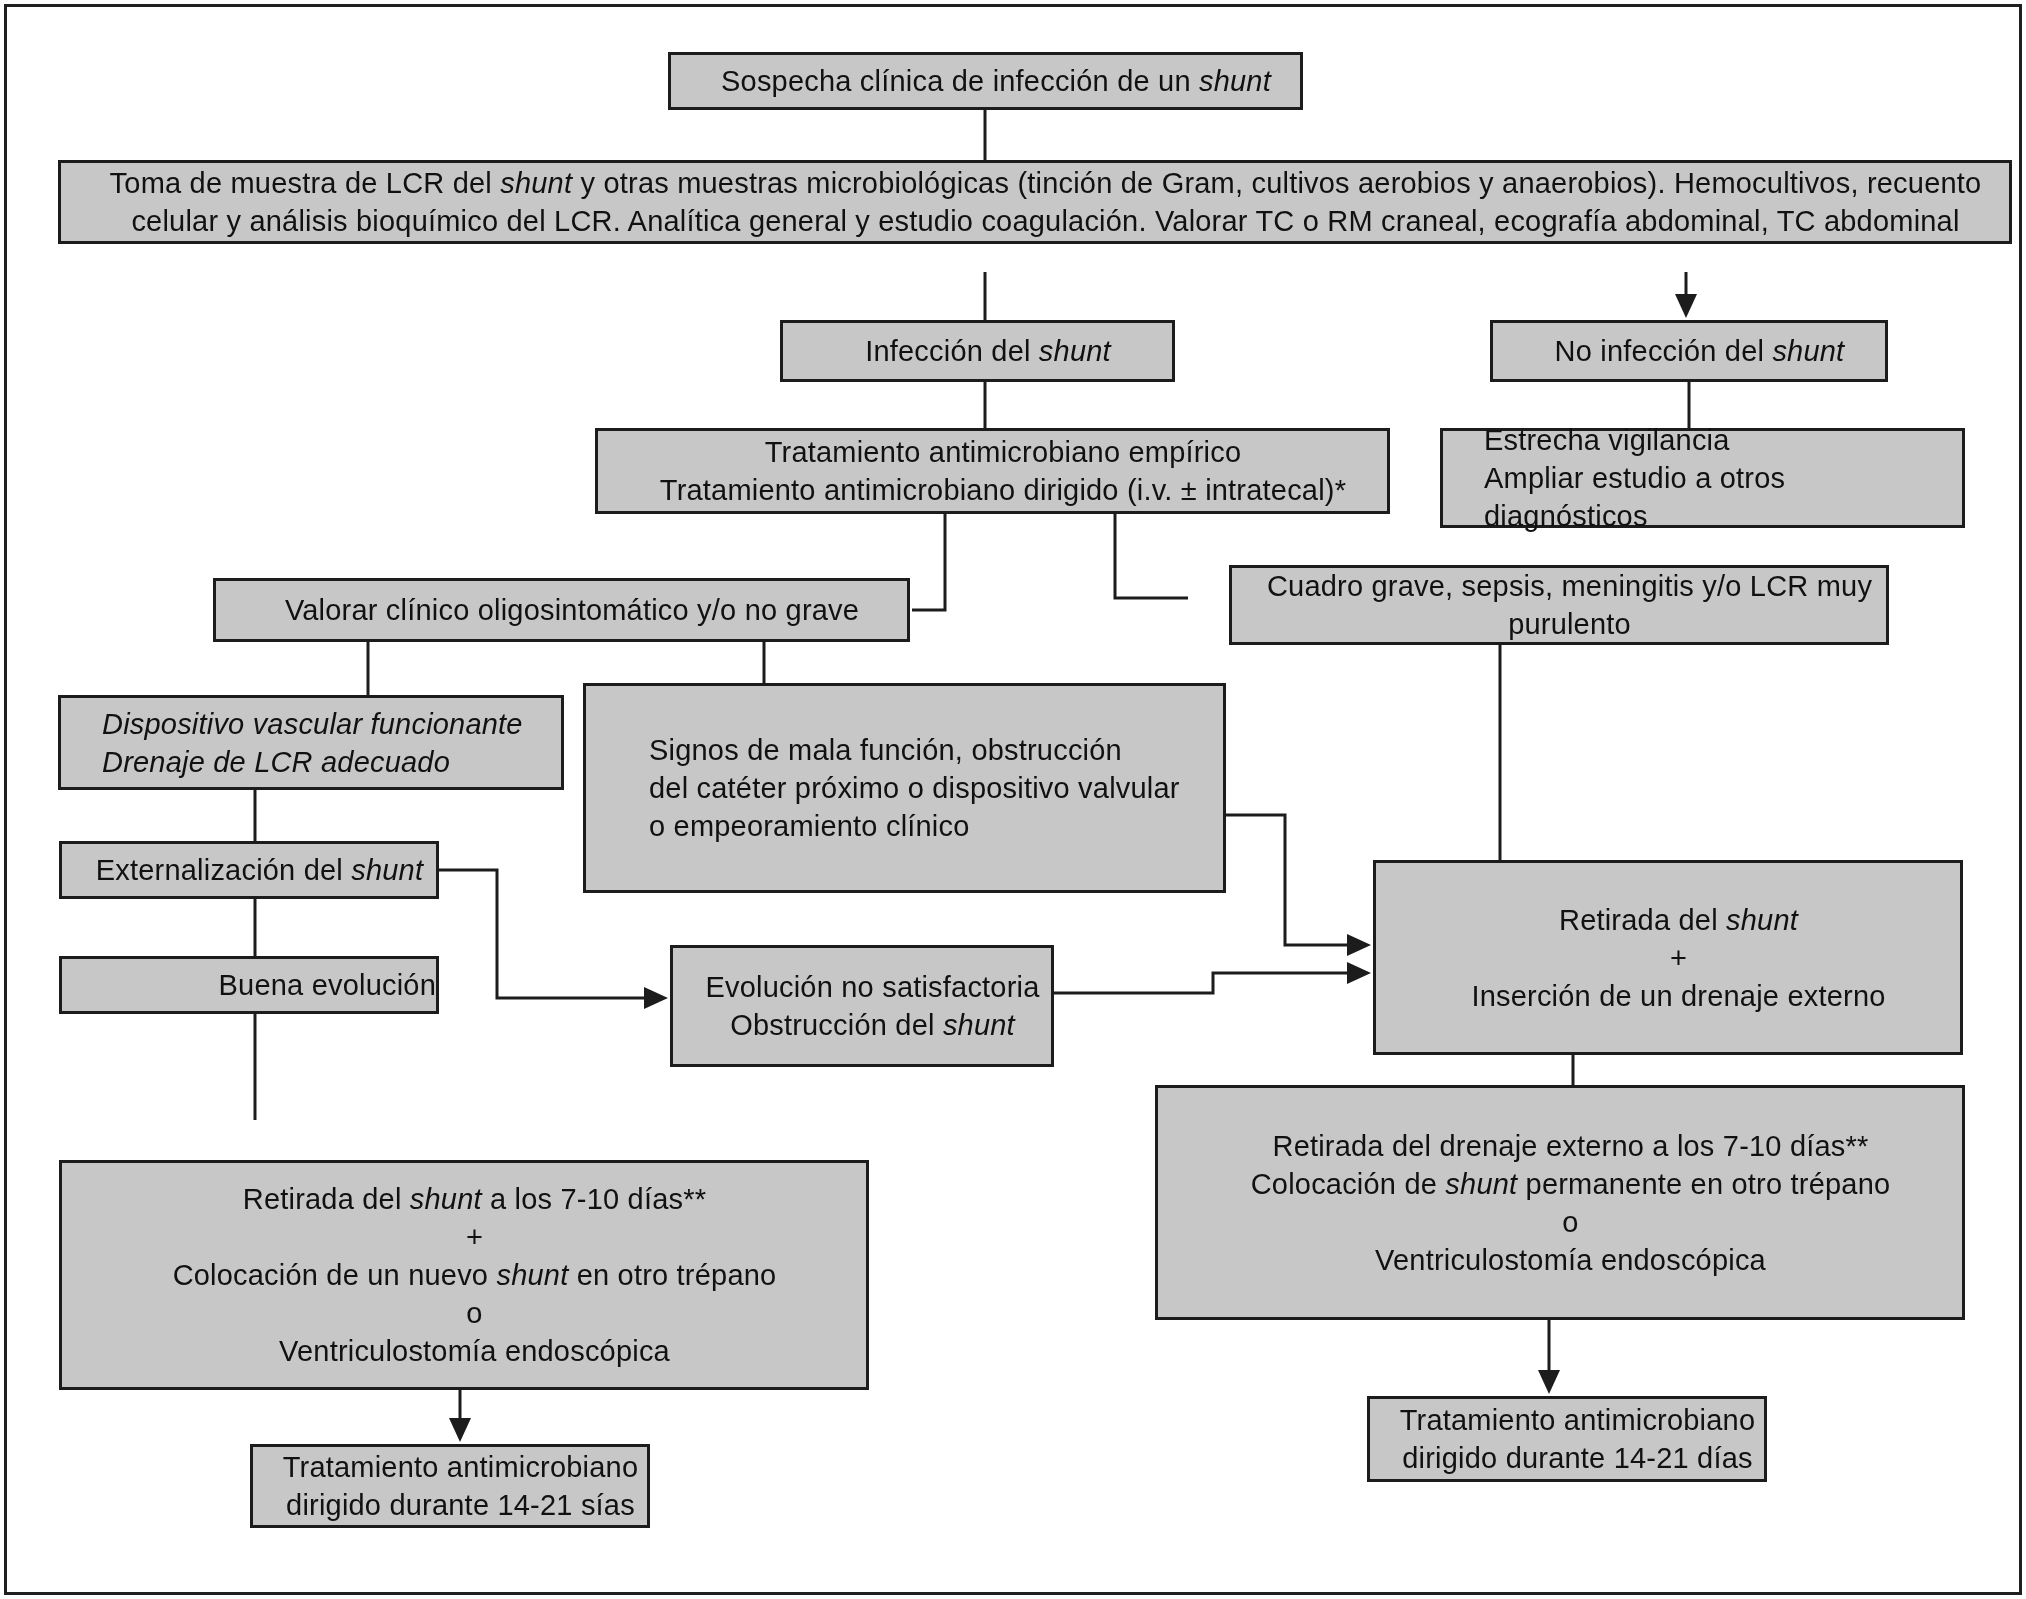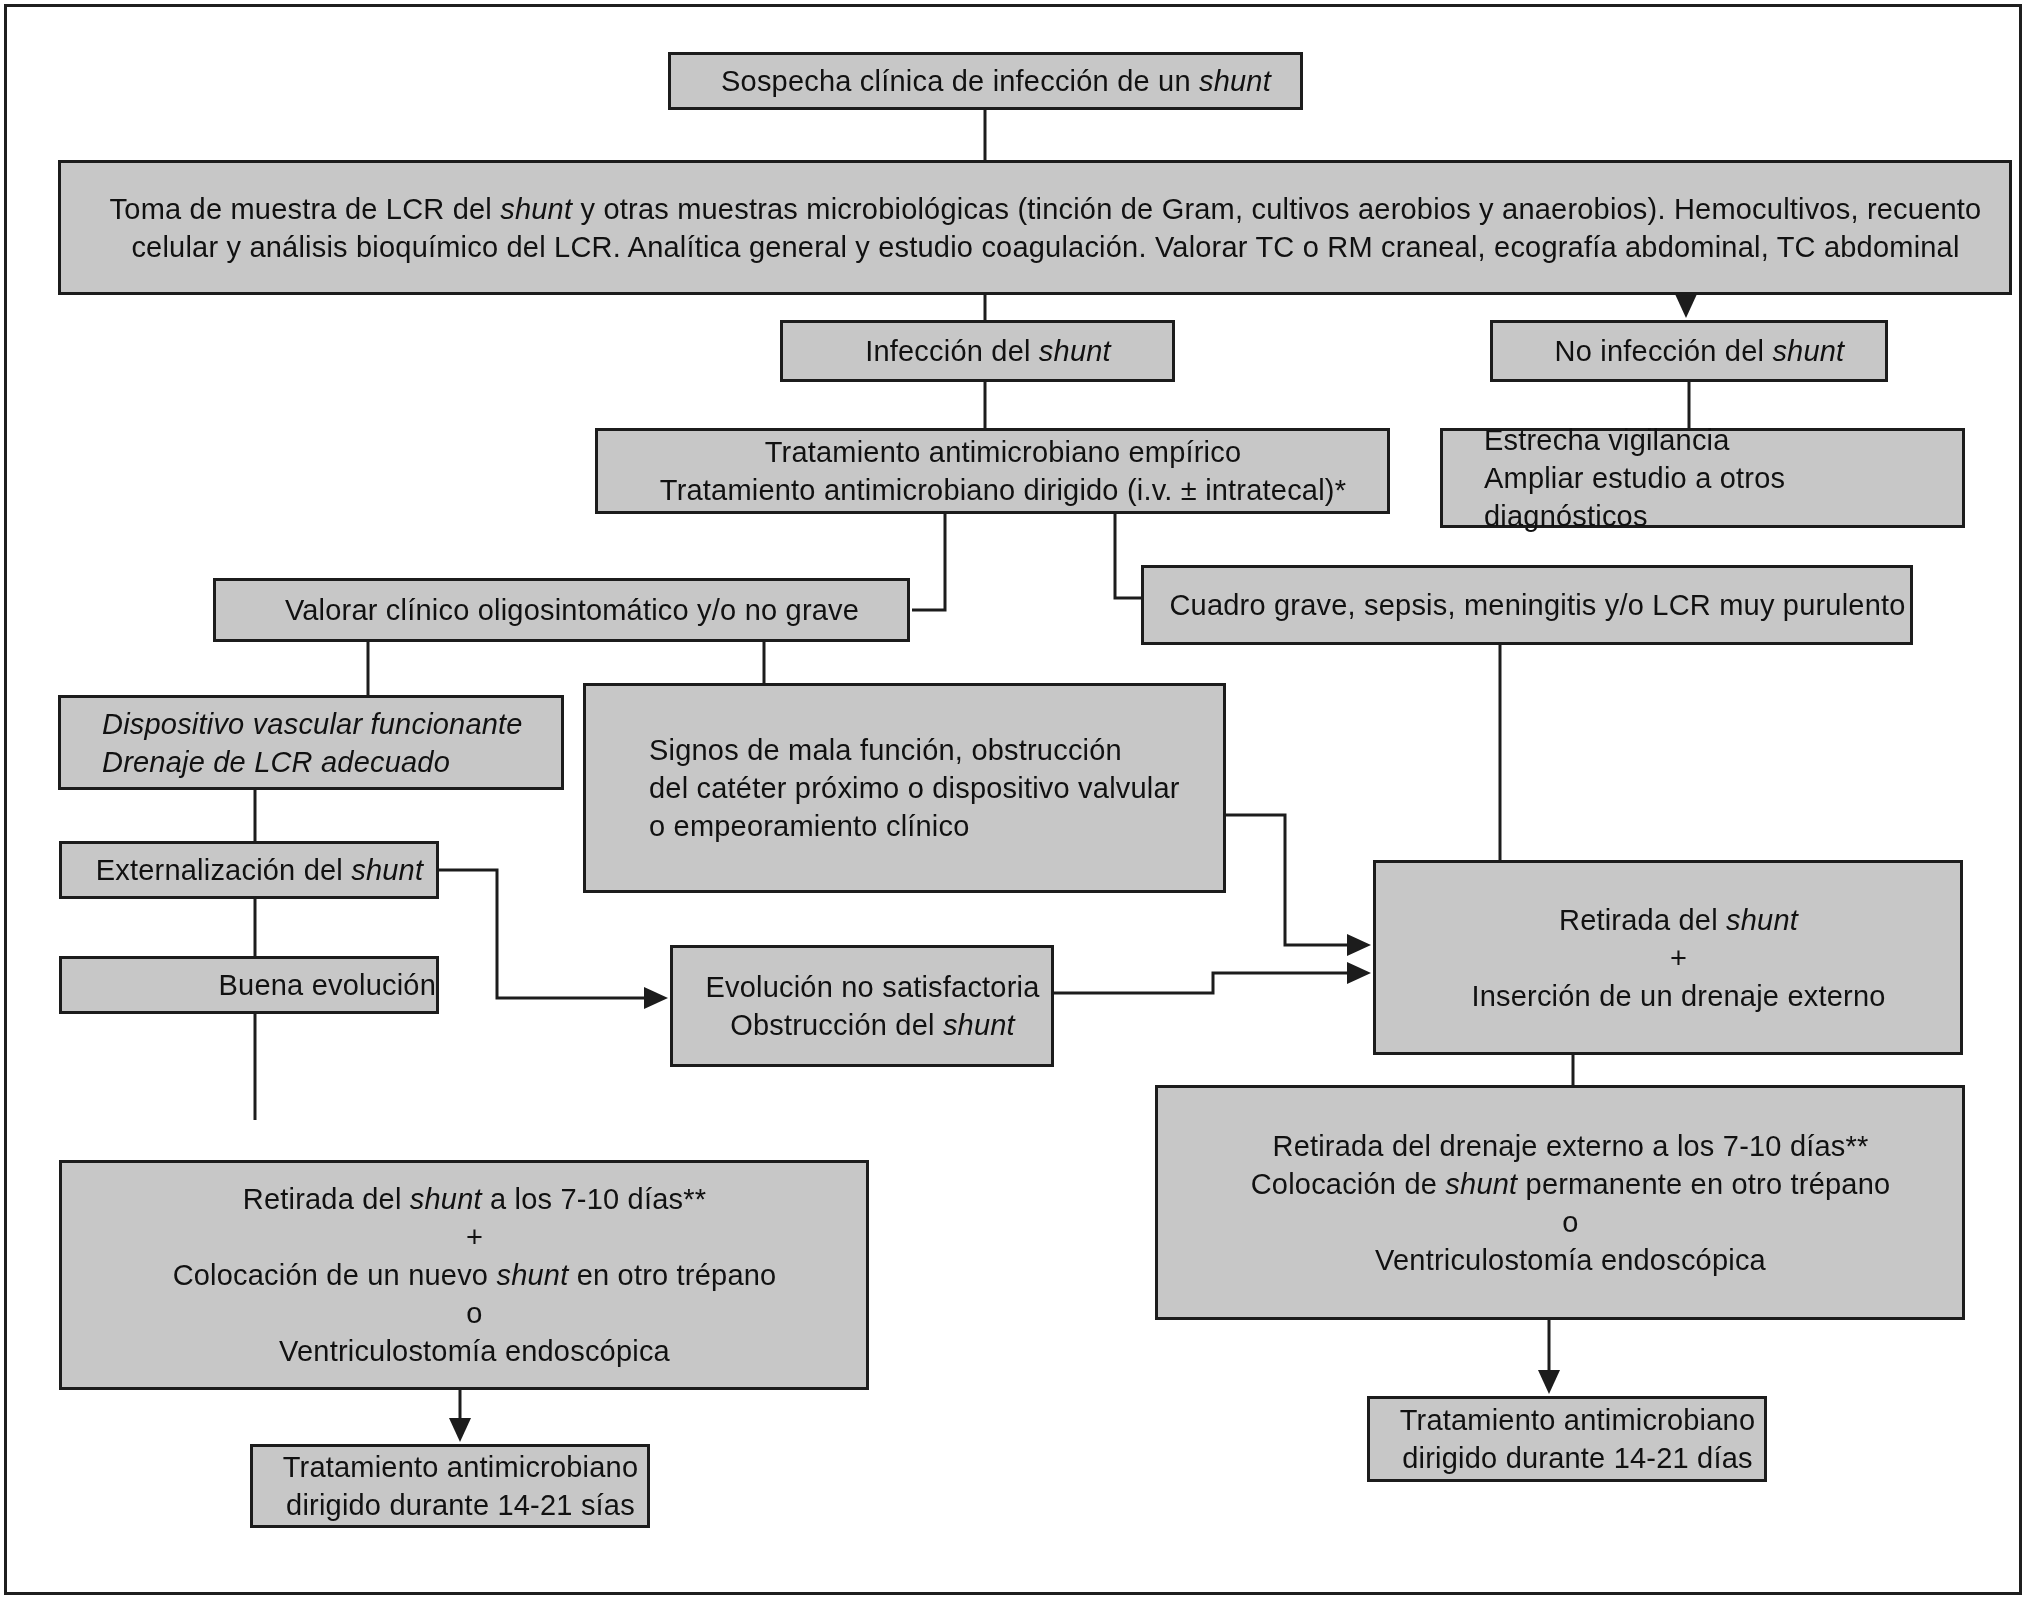--- a/index.html
+++ b/index.html
@@ -78,21 +78,21 @@
     <path d="M 460 1350 V 1420"></path>
     <polygon points="460,1442 449,1418 471,1418"></polygon>
     <path d="M 1549 1320 V 1372"></path>
     <polygon points="1549,1394 1538,1370 1560,1370"></polygon>
   </svg>
 
   <div class="node" style="left:668px;top:52px;width:635px;height:58px;">
     <span>Sospecha clínica de infección de un <i>shunt</i></span>
   </div>
 
-  <div class="node" style="left:58px;top:160px;width:1954px;height:135px;">
+  <div class="node" style="left:58px;top:160px;width:1954px;height:84px;">
     <span>Toma de muestra de LCR del <i>shunt</i> y otras muestras microbiológicas (tinción de Gram, cultivos aerobios y anaerobios). Hemocultivos, recuento<br>celular y análisis bioquímico del LCR. Analítica general y estudio coagulación. Valorar TC o RM craneal, ecografía abdominal, TC abdominal</span>
   </div>
 
   <div class="node" style="left:780px;top:320px;width:395px;height:62px;">
     <span>Infección del <i>shunt</i></span>
   </div>
 
   <div class="node" style="left:1490px;top:320px;width:398px;height:62px;">
     <span>No infección del <i>shunt</i></span>
   </div>
@@ -102,21 +102,21 @@
   </div>
 
   <div class="node align-left pad20" style="left:1440px;top:428px;width:525px;height:100px;">
     <span>Estrecha vigilancia<br>Ampliar estudio a otros diagnósticos</span>
   </div>
 
   <div class="node" style="left:213px;top:578px;width:697px;height:64px;">
     <span>Valorar clínico oligosintomático y/o no grave</span>
   </div>
 
-  <div class="node" style="left:1141px;top:565px;width:772px;height:80px;">
+  <div class="node" style="left:1229px;top:565px;width:660px;height:80px;">
     <span>Cuadro grave, sepsis, meningitis y/o LCR muy purulento</span>
   </div>
 
   <div class="node align-left pad20" style="left:58px;top:695px;width:506px;height:95px;font-style:italic;">
     <span>Dispositivo vascular funcionante<br>Drenaje de LCR adecuado</span>
   </div>
 
   <div class="node align-left pad40" style="left:583px;top:683px;width:643px;height:210px;">
     <span>Signos de mala función, obstrucción<br>del catéter próximo o dispositivo valvular<br>o empeoramiento clínico</span>
   </div>

